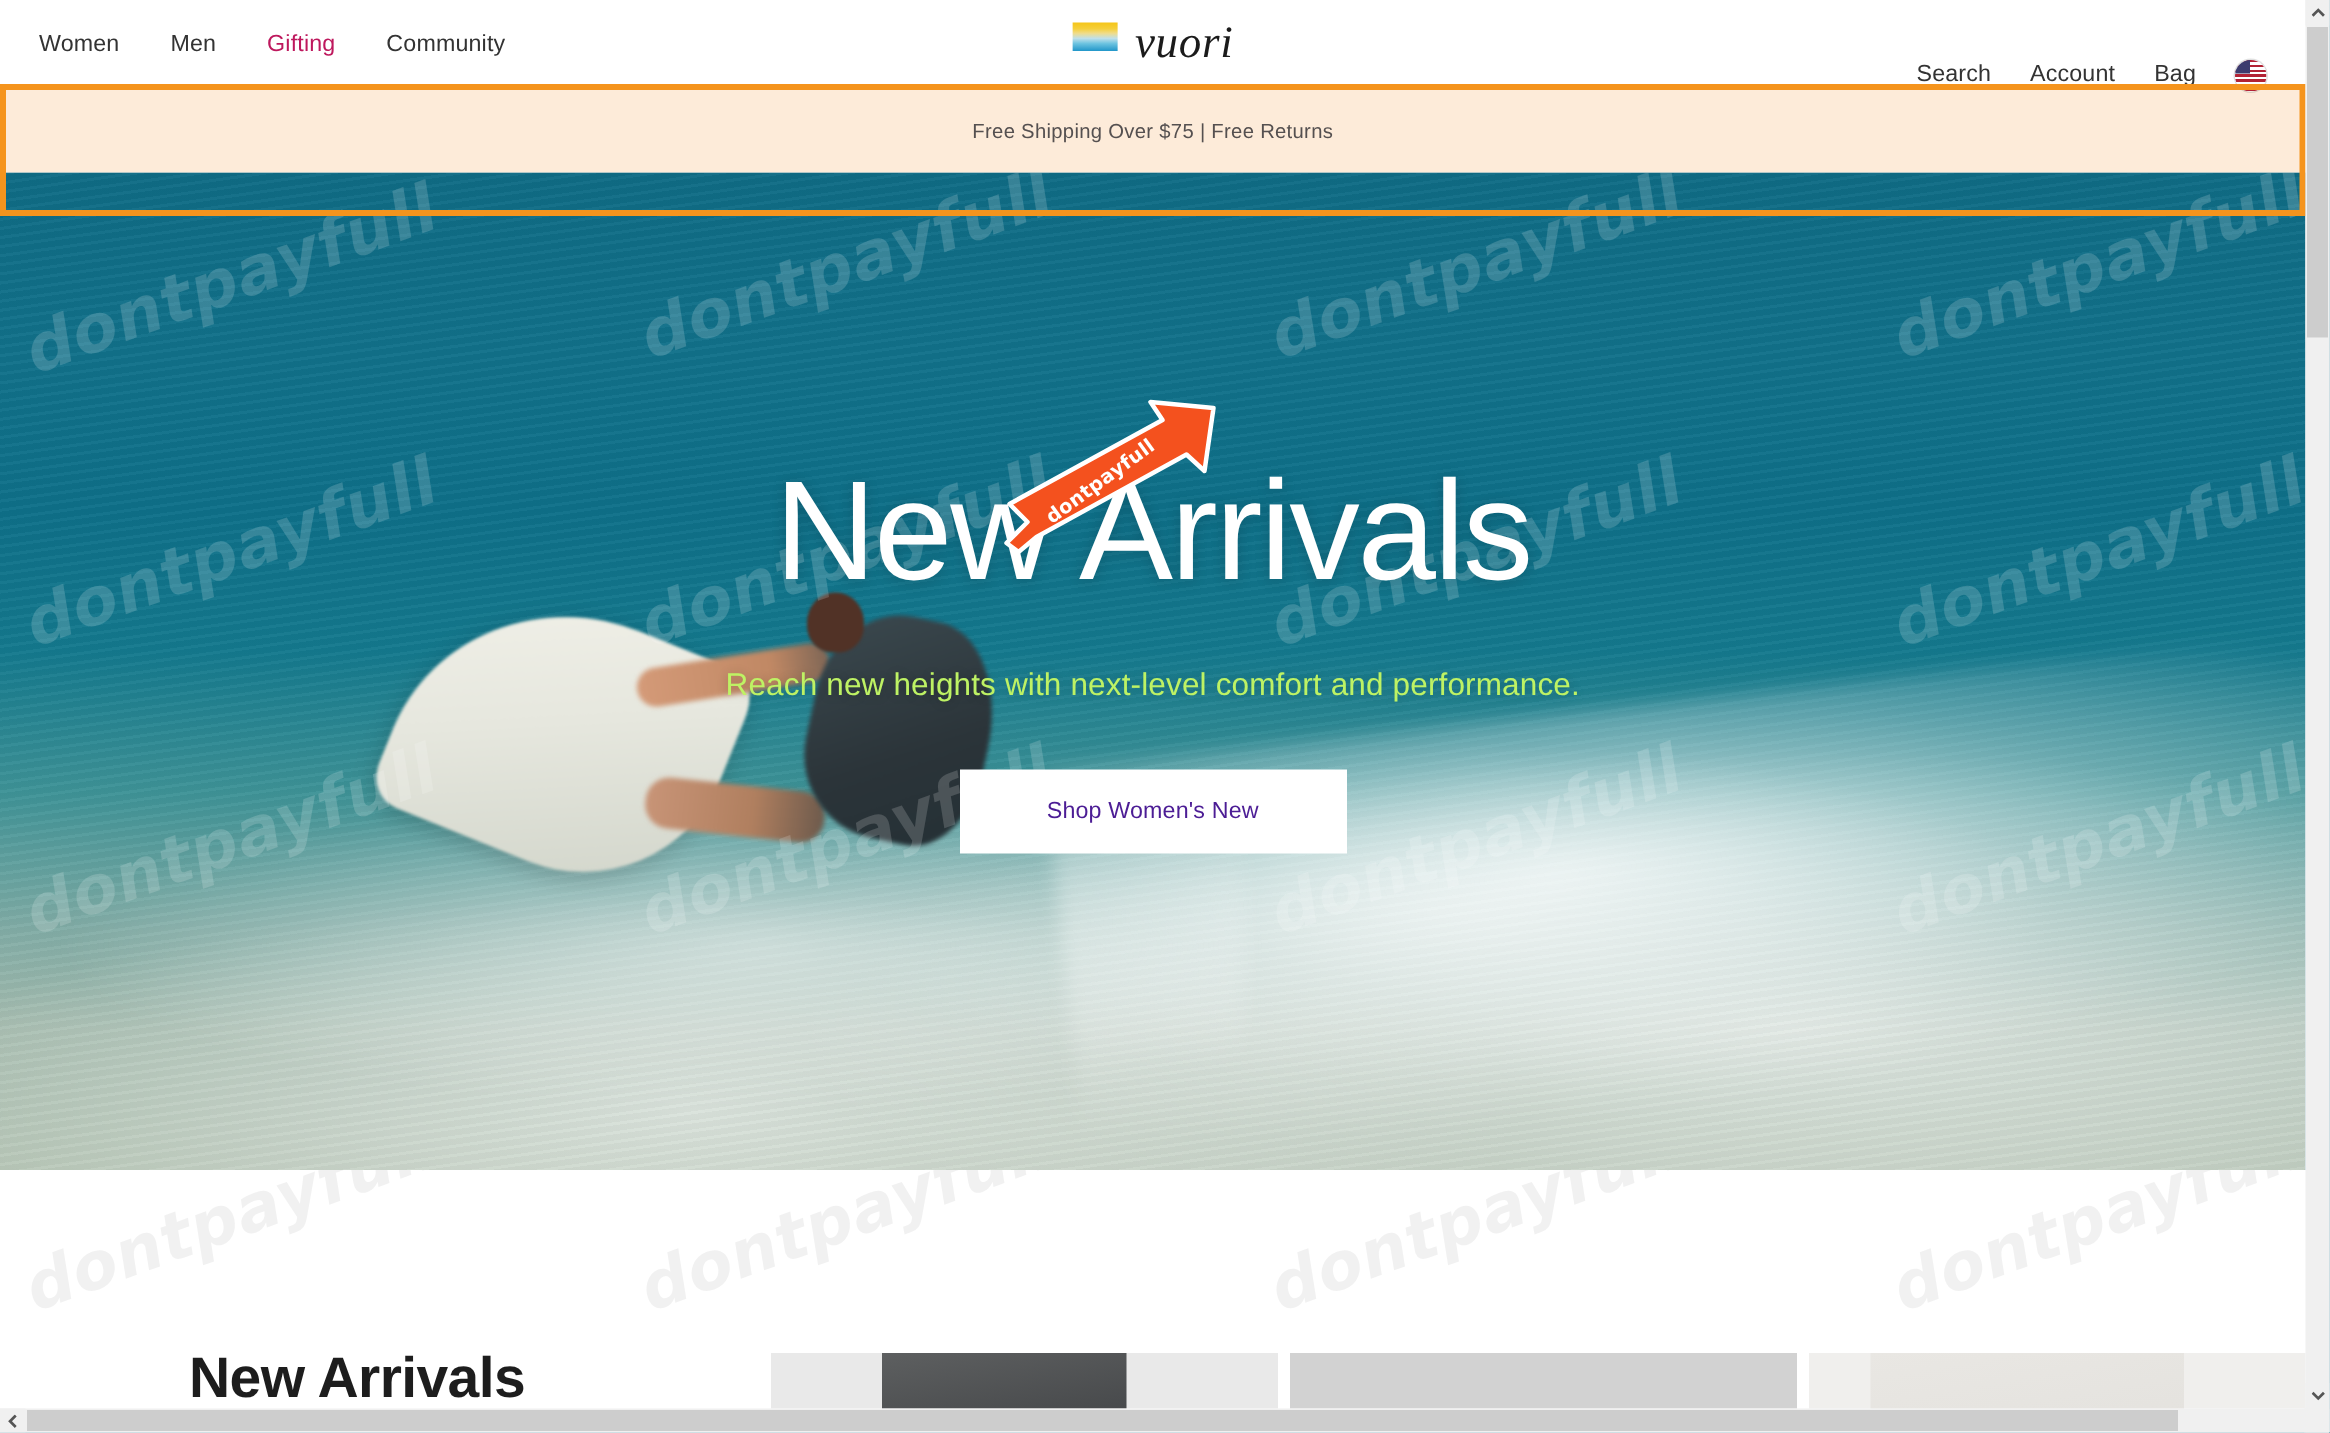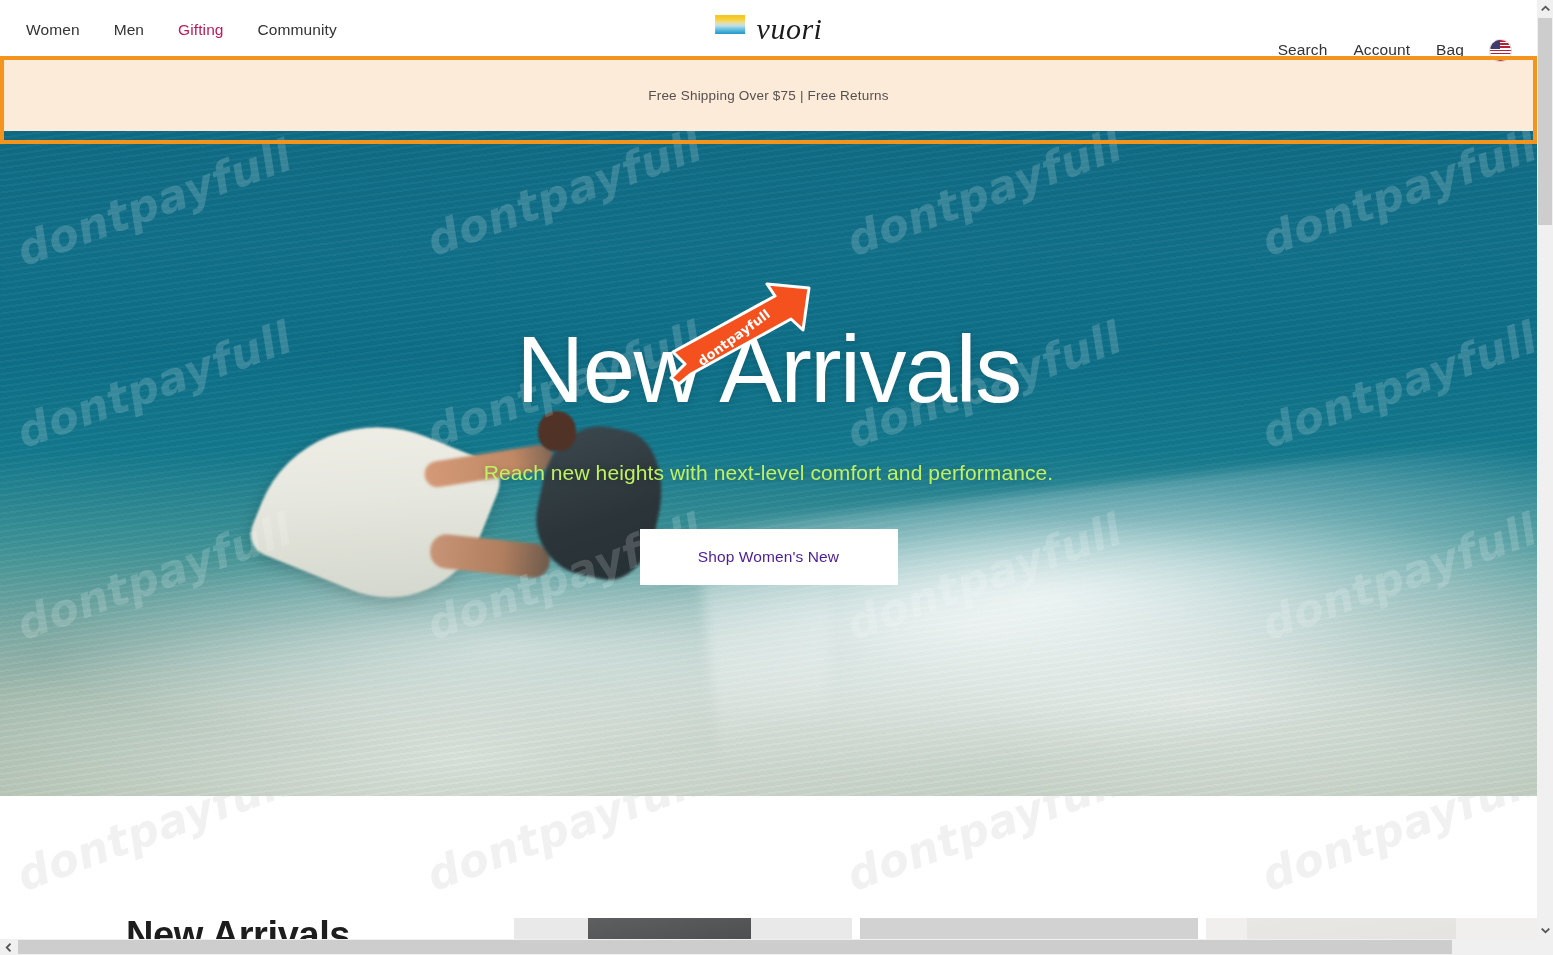--- a/index.html
+++ b/index.html
@@ -107,21 +107,21 @@
     width: 10px; height: 9px;
     background: #3c3b6e;
   }
 
   
   .announce-wrap {
     position: relative;
     z-index: 25;
   }
   .announce {
-    height: 71px;
+    height: 55px;
     background: #fdebd9;
     display: flex;
     align-items: center;
     justify-content: center;
     font-size: 13.5px;
     color: #555050;
     letter-spacing: .2px;
   }
   
   .highlight-box {

